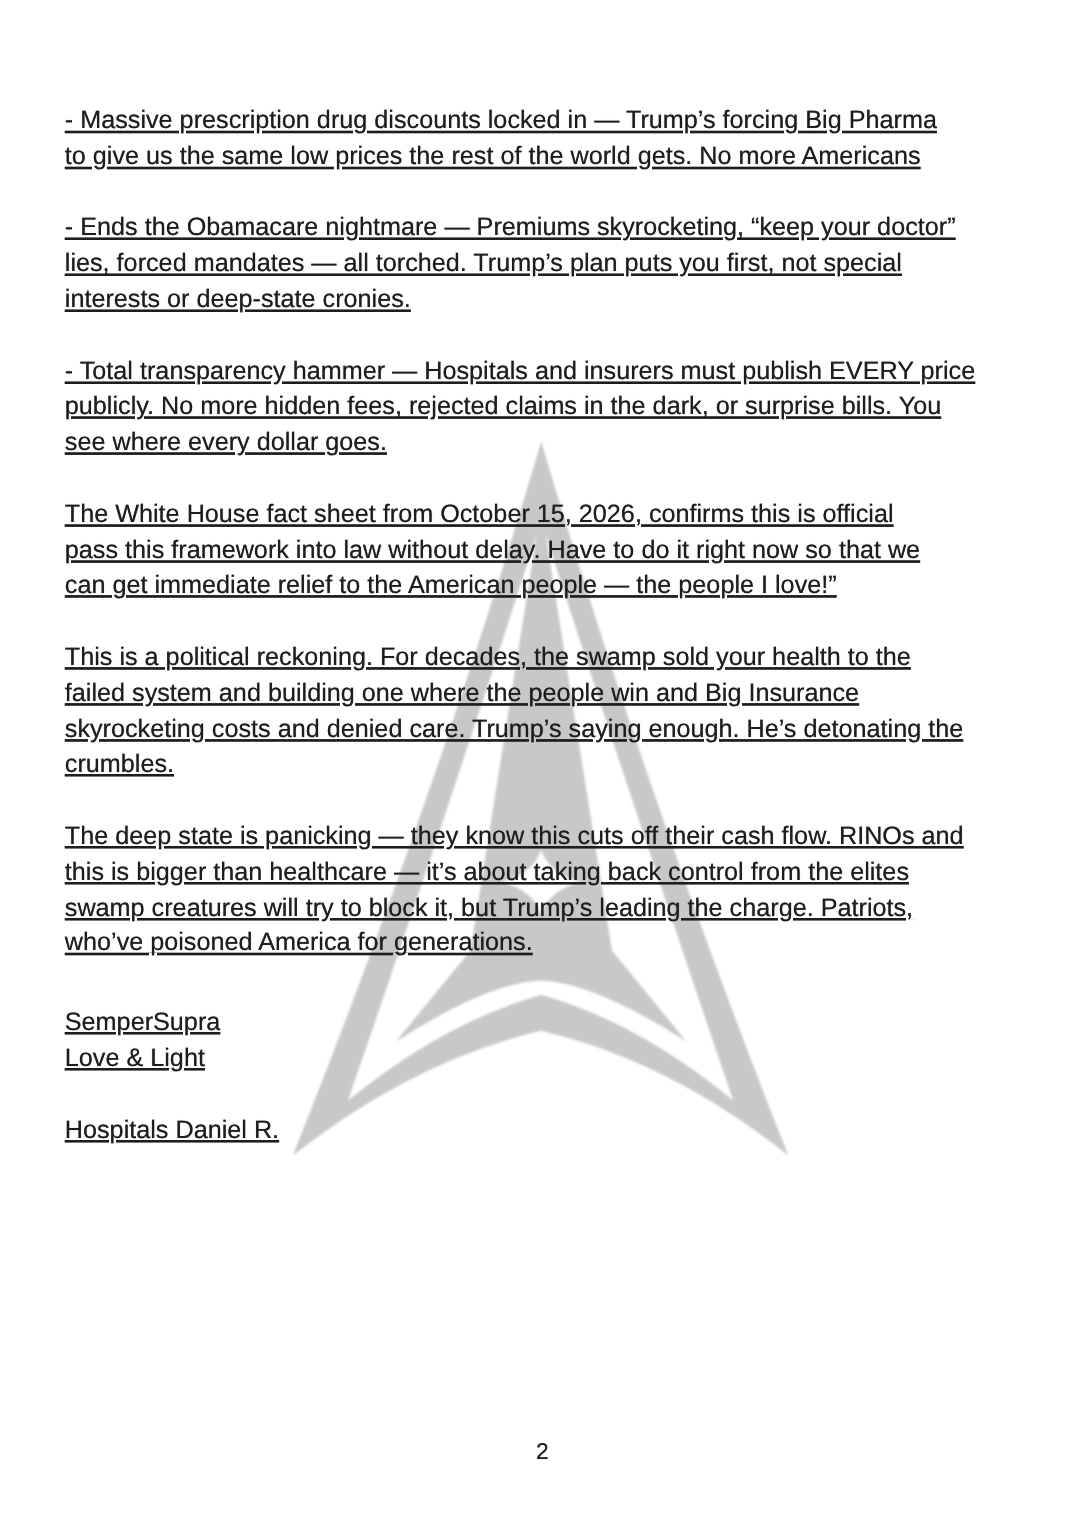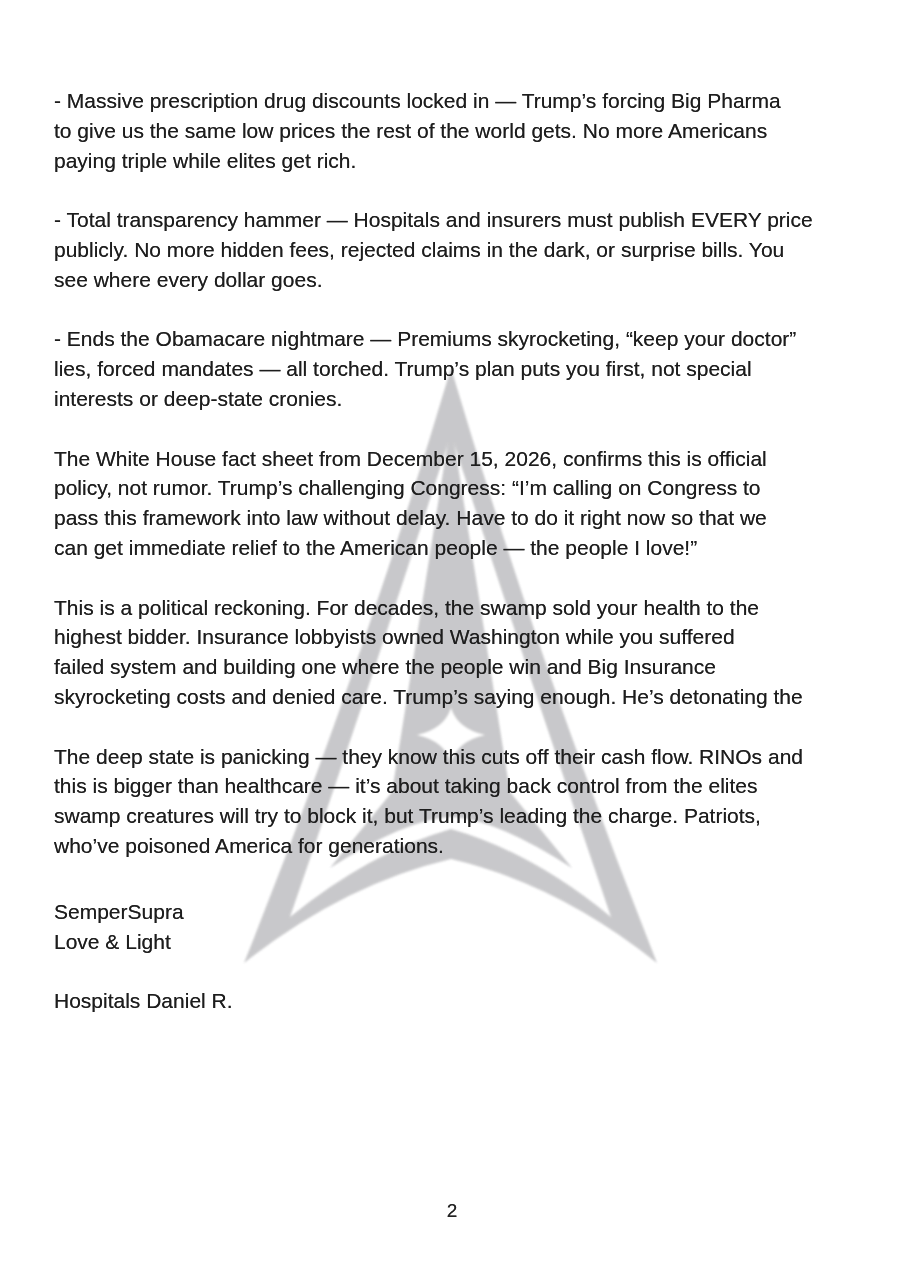--- a/index.html
+++ b/index.html
@@ -27,20 +27,21 @@
   }
   .content {
     position: absolute;
     left: 54px;
     top: 86px;
     right: 30px;
     font-size: 21px;
     line-height: 29.8px;
     color: #1d1d1d;
     text-shadow: 0 0 0.6px rgba(25,25,25,0.75);
+    text-decoration: underline;
   }
   .para {
     margin: 0 0 29.8px 0;
   }
   .para.extra-gap {
     margin-top: 36px;
   }
   .line {
     white-space: nowrap;
   }
@@ -68,43 +69,41 @@
 
     <path d="M207,54 L148,424 L86,500 Q162,451 207,449 Q252,451 328,500 L266,424 Z" fill="#bdbdc0"></path>
 
     <path d="M173,367 Q200,361 207,340 Q214,361 241,367 Q214,373 207,394 Q200,373 173,367 Z" fill="#ffffff"></path>
   </svg>
 
   <div class="content">
       <div class="para">
         <div class="line">- Massive prescription drug discounts locked in — Trump’s forcing Big Pharma</div>
         <div class="line">to give us the same low prices the rest of the world gets. No more Americans</div>
-        <div class="line">paying triple while elites get rich.</div>
+      </div>
+      <div class="para">
+        <div class="line">- Ends the Obamacare nightmare — Premiums skyrocketing, “keep your doctor”</div>
+        <div class="line">lies, forced mandates — all torched. Trump’s plan puts you first, not special</div>
+        <div class="line">interests or deep-state cronies.</div>
       </div>
       <div class="para">
         <div class="line">- Total transparency hammer — Hospitals and insurers must publish EVERY price</div>
         <div class="line">publicly. No more hidden fees, rejected claims in the dark, or surprise bills. You</div>
         <div class="line">see where every dollar goes.</div>
       </div>
       <div class="para">
-        <div class="line">- Ends the Obamacare nightmare — Premiums skyrocketing, “keep your doctor”</div>
-        <div class="line">lies, forced mandates — all torched. Trump’s plan puts you first, not special</div>
-        <div class="line">interests or deep-state cronies.</div>
-      </div>
-      <div class="para">
-        <div class="line">The White House fact sheet from December 15, 2026, confirms this is official</div>
-        <div class="line">policy, not rumor. Trump’s challenging Congress: “I’m calling on Congress to</div>
+        <div class="line">The White House fact sheet from October 15, 2026, confirms this is official</div>
         <div class="line">pass this framework into law without delay. Have to do it right now so that we</div>
         <div class="line">can get immediate relief to the American people — the people I love!”</div>
       </div>
       <div class="para">
         <div class="line">This is a political reckoning. For decades, the swamp sold your health to the</div>
-        <div class="line">highest bidder. Insurance lobbyists owned Washington while you suffered</div>
         <div class="line">failed system and building one where the people win and Big Insurance</div>
         <div class="line">skyrocketing costs and denied care. Trump’s saying enough. He’s detonating the</div>
+        <div class="line">crumbles.</div>
       </div>
       <div class="para">
         <div class="line">The deep state is panicking — they know this cuts off their cash flow. RINOs and</div>
         <div class="line">this is bigger than healthcare — it’s about taking back control from the elites</div>
         <div class="line">swamp creatures will try to block it, but Trump’s leading the charge. Patriots,</div>
         <div class="line">who’ve poisoned America for generations.</div>
       </div>
       <div class="para extra-gap">
         <div class="line">SemperSupra</div>
         <div class="line">Love &amp; Light</div>

